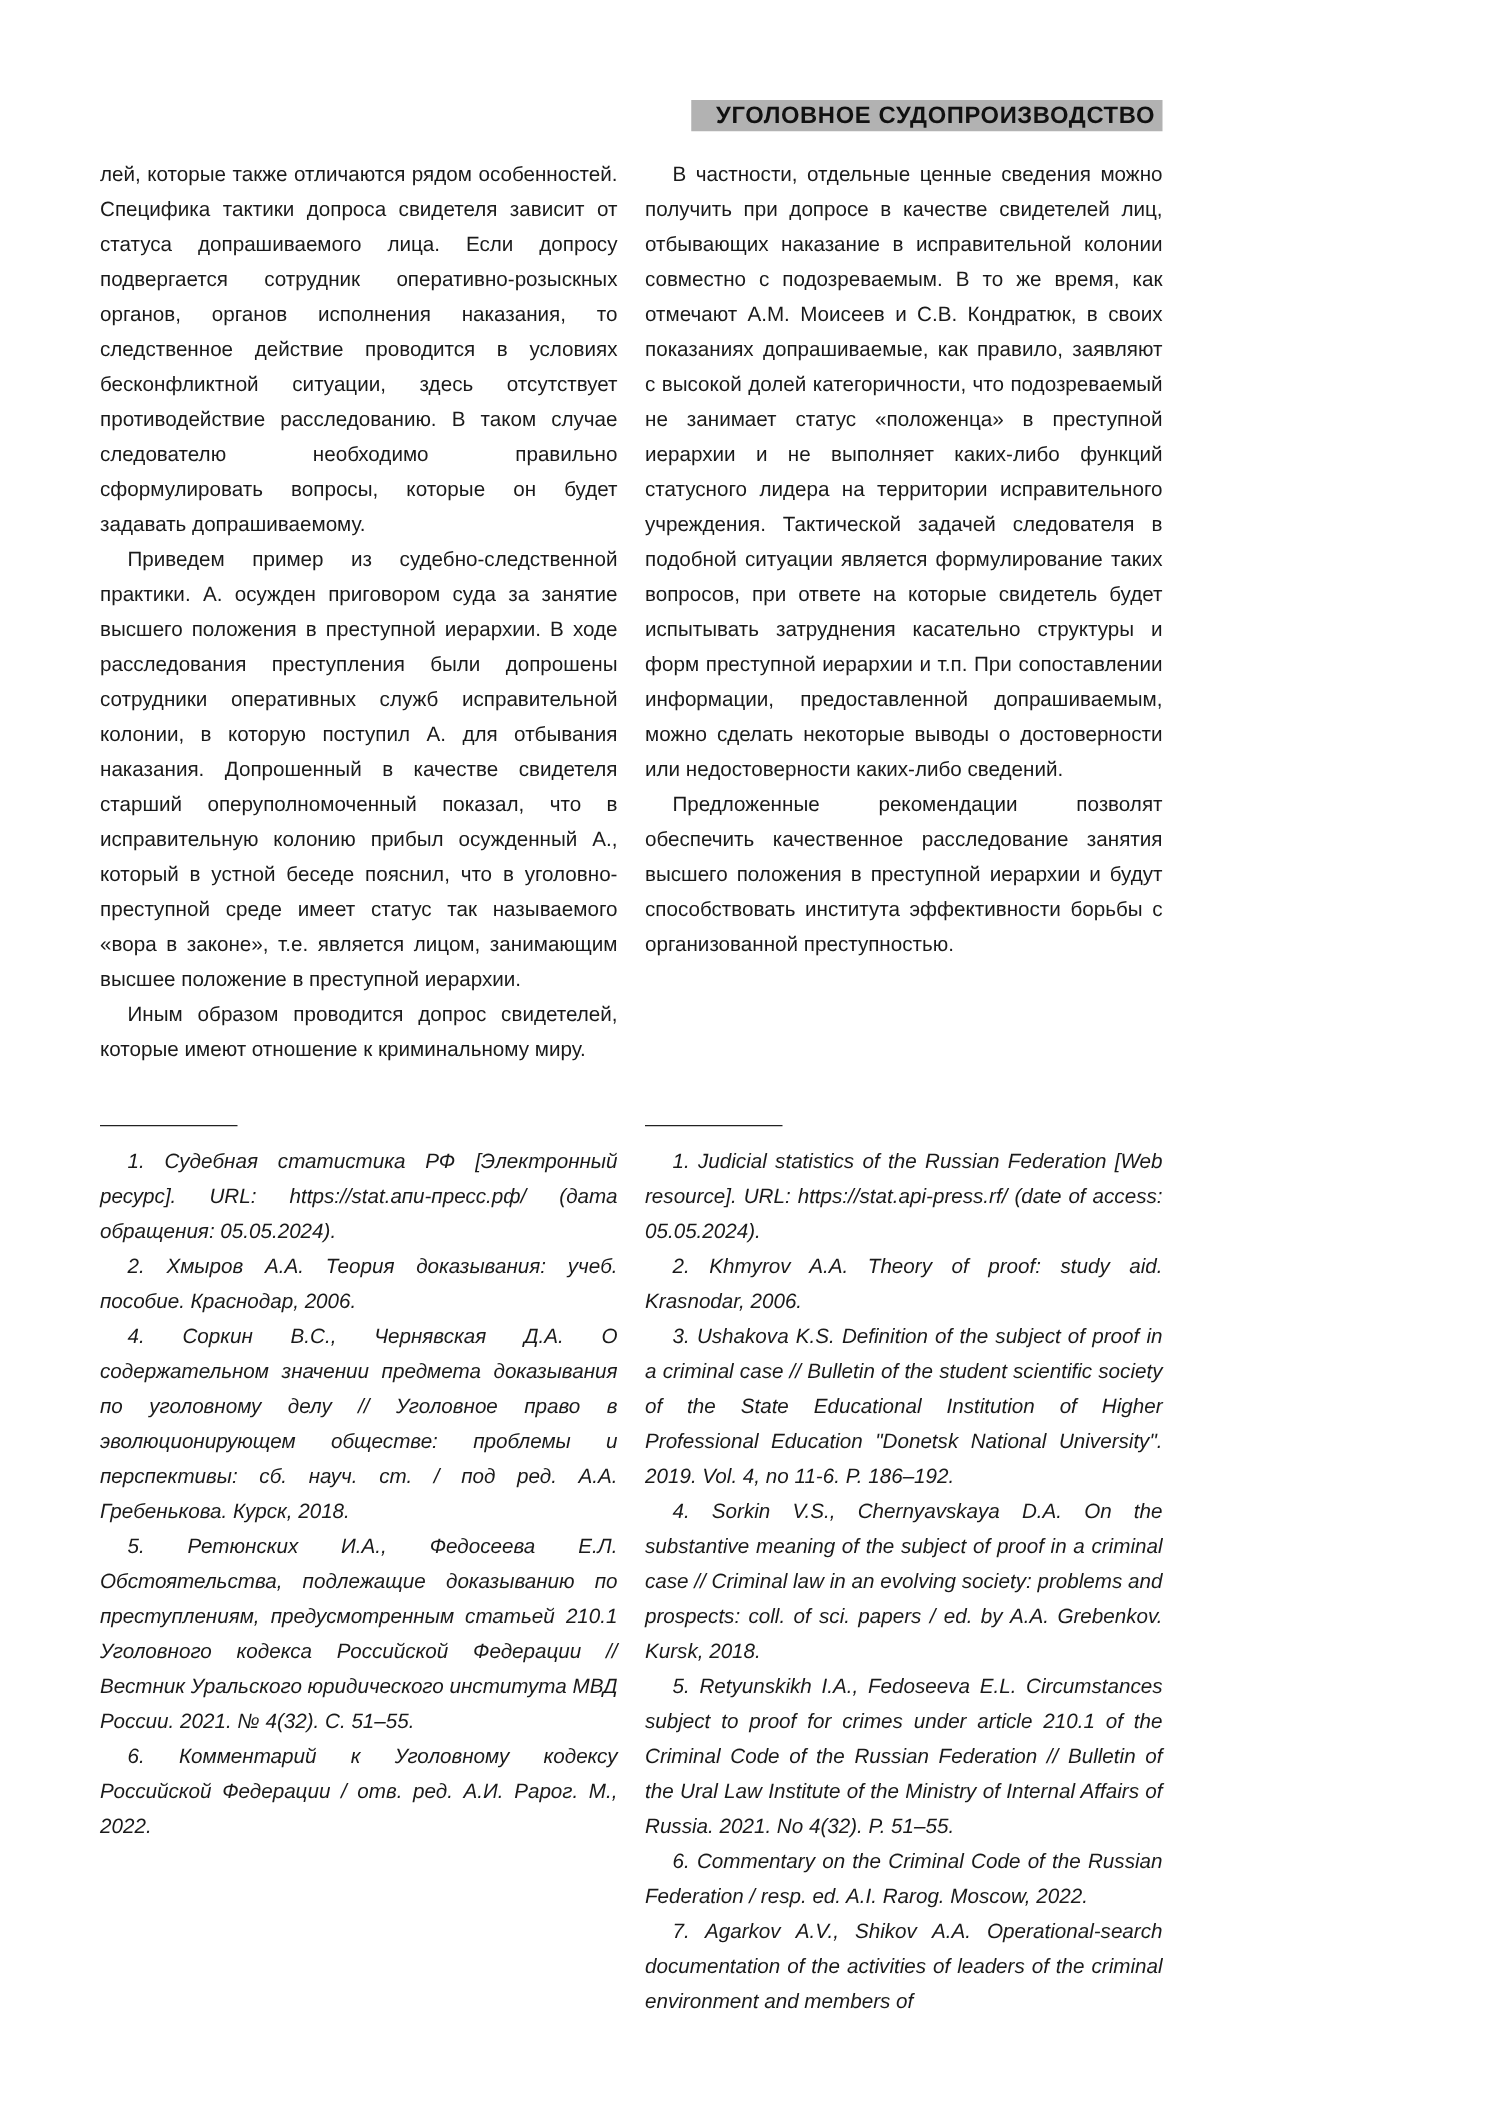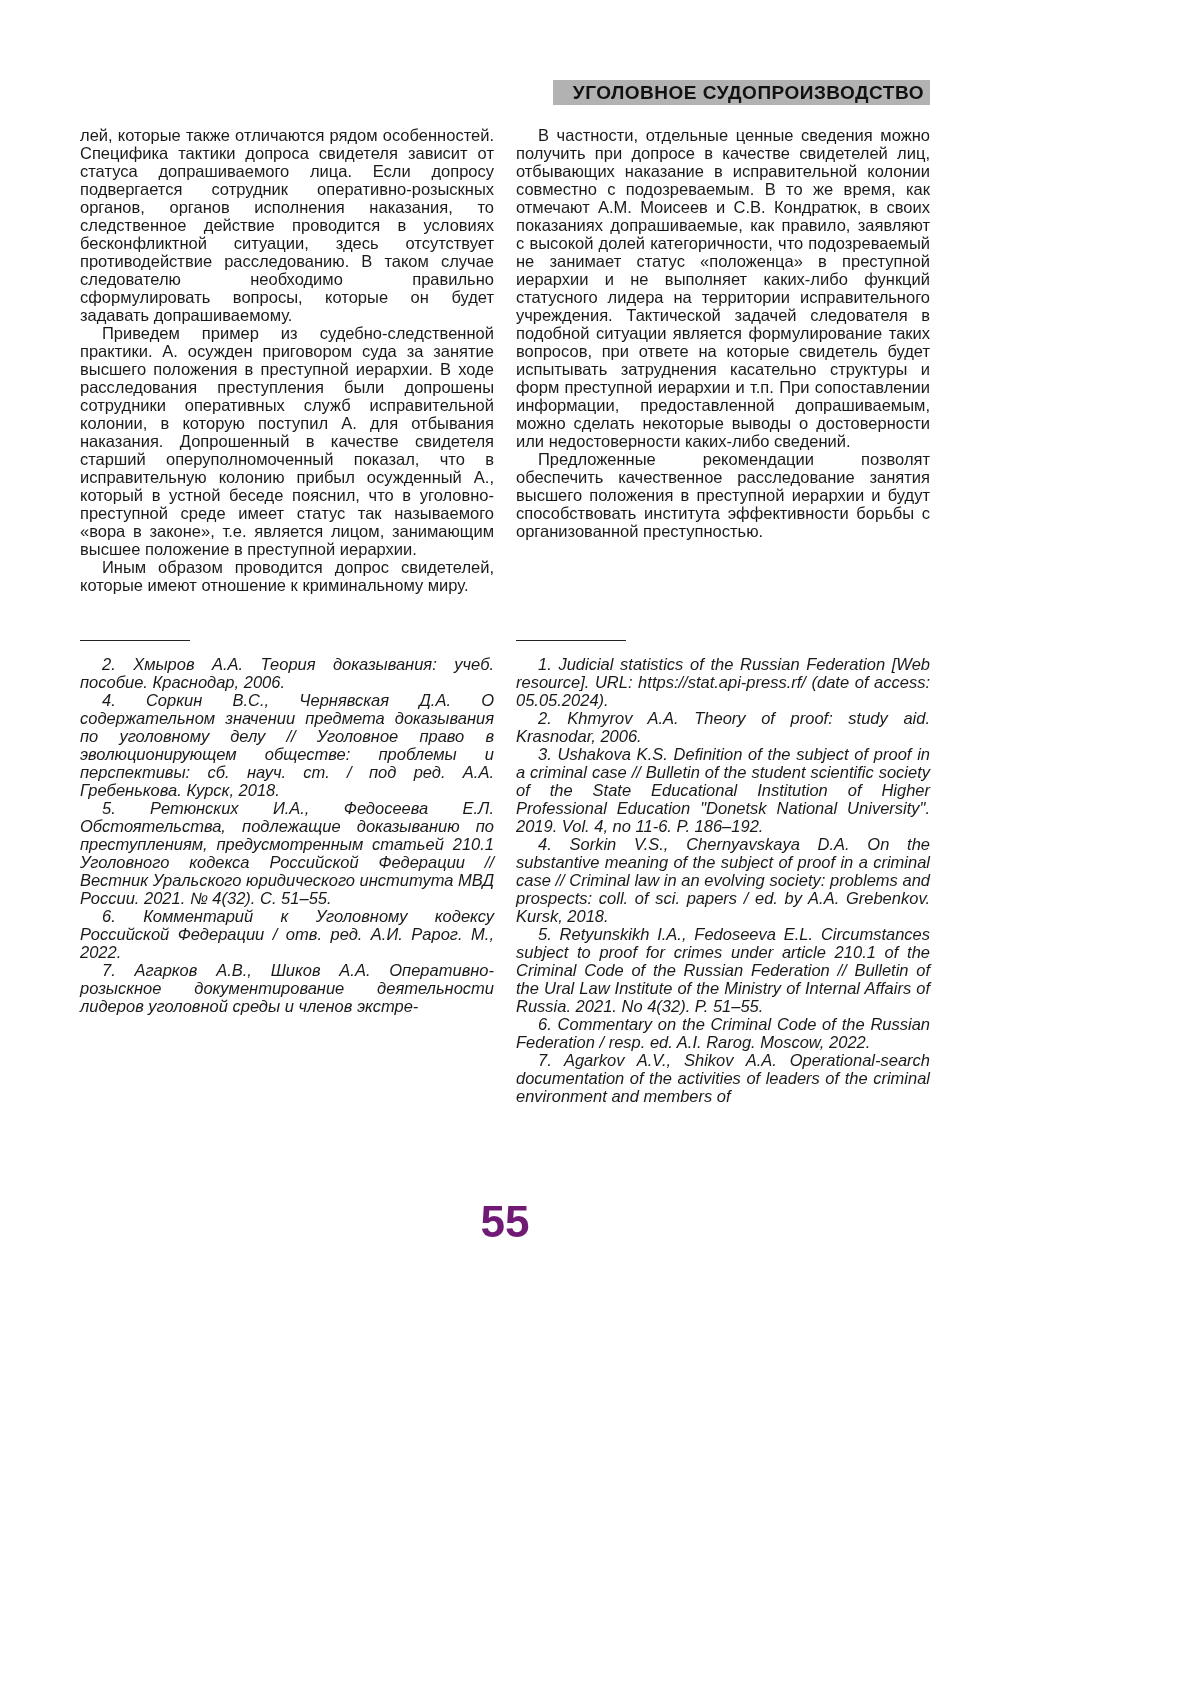--- a/index.html
+++ b/index.html
@@ -41,21 +41,21 @@
   }
   .content-grid {
     display: grid;
     grid-template-columns: 1fr 1fr;
     column-gap: 22px;
     row-gap: 46px;
   }
   .col p {
     margin: 0;
     font-size: 16.5px;
-    line-height: 18px;
+    line-height: 28px;
     text-align: justify;
     text-indent: 22px;
   }
   .col p.no-indent {
     text-indent: 0;
   }
   .footnotes p {
     font-style: italic;
   }
   .footnote-rule {
@@ -93,25 +93,25 @@
         <p>Иным образом проводится допрос свидетелей, которые имеют отношение к криминальному миру.</p>
       </section>
 
       <section class="col">
         <p>В частности, отдельные ценные сведения можно получить при допросе в качестве свидетелей лиц, отбывающих наказание в исправительной колонии совместно с подозреваемым. В то же время, как отмечают А.М. Моисеев и С.В. Кондратюк, в своих показаниях допрашиваемые, как правило, заявляют с высокой долей категоричности, что подозреваемый не занимает статус «положенца» в преступной иерархии и не выполняет каких-либо функций статусного лидера на территории исправительного учреждения. Тактической задачей следователя в подобной ситуации является формулирование таких вопросов, при ответе на которые свидетель будет испытывать затруднения касательно структуры и форм преступной иерархии и т.п. При сопоставлении информации, предоставленной допрашиваемым, можно сделать некоторые выводы о достоверности или недостоверности каких-либо сведений.</p>
         <p>Предложенные рекомендации позволят обеспечить качественное расследование занятия высшего положения в преступной иерархии и будут способствовать института эффективности борьбы с организованной преступностью.</p>
       </section>
 
       <section class="col footnotes">
         <div class="footnote-rule"></div>
+        <p>1. Судебная статистика РФ [Электронный ресурс]. URL: https://stat.апи-пресс.рф/ (дата обращения: 05.05.2024).</p>
         <p>2. Хмыров А.А. Теория доказывания: учеб. пособие. Краснодар, 2006.</p>
         <p>4. Соркин В.С., Чернявская Д.А. О содержательном значении предмета доказывания по уголовному делу // Уголовное право в эволюционирующем обществе: проблемы и перспективы: сб. науч. ст. / под ред. А.А. Гребенькова. Курск, 2018.</p>
         <p>5. Ретюнских И.А., Федосеева Е.Л. Обстоятельства, подлежащие доказыванию по преступлениям, предусмотренным статьей 210.1 Уголовного кодекса Российской Федерации // Вестник Уральского юридического института МВД России. 2021. № 4(32). С. 51–55.</p>
         <p>6. Комментарий к Уголовному кодексу Российской Федерации / отв. ред. А.И. Рарог. М., 2022.</p>
-        <p>7. Агарков А.В., Шиков А.А. Оперативно-розыскное документирование деятельности лидеров уголовной среды и членов экстре-</p>
       </section>
 
       <section class="col footnotes">
         <div class="footnote-rule"></div>
         <p>1. Judicial statistics of the Russian Federation [Web resource]. URL: https://stat.api-press.rf/ (date of access: 05.05.2024).</p>
         <p>2. Khmyrov A.A. Theory of proof: study aid. Krasnodar, 2006.</p>
         <p>3. Ushakova K.S. Definition of the subject of proof in a criminal case // Bulletin of the student scientific society of the State Educational Institution of Higher Professional Education "Donetsk National University". 2019. Vol. 4, no 11-6. P. 186–192.</p>
         <p>4. Sorkin V.S., Chernyavskaya D.A. On the substantive meaning of the subject of proof in a criminal case // Criminal law in an evolving society: problems and prospects: coll. of sci. papers / ed. by A.A. Grebenkov. Kursk, 2018.</p>
         <p>5. Retyunskikh I.A., Fedoseeva E.L. Circumstances subject to proof for crimes under article 210.1 of the Criminal Code of the Russian Federation // Bulletin of the Ural Law Institute of the Ministry of Internal Affairs of Russia. 2021. No 4(32). P. 51–55.</p>
         <p>6. Commentary on the Criminal Code of the Russian Federation / resp. ed. A.I. Rarog. Moscow, 2022.</p>

